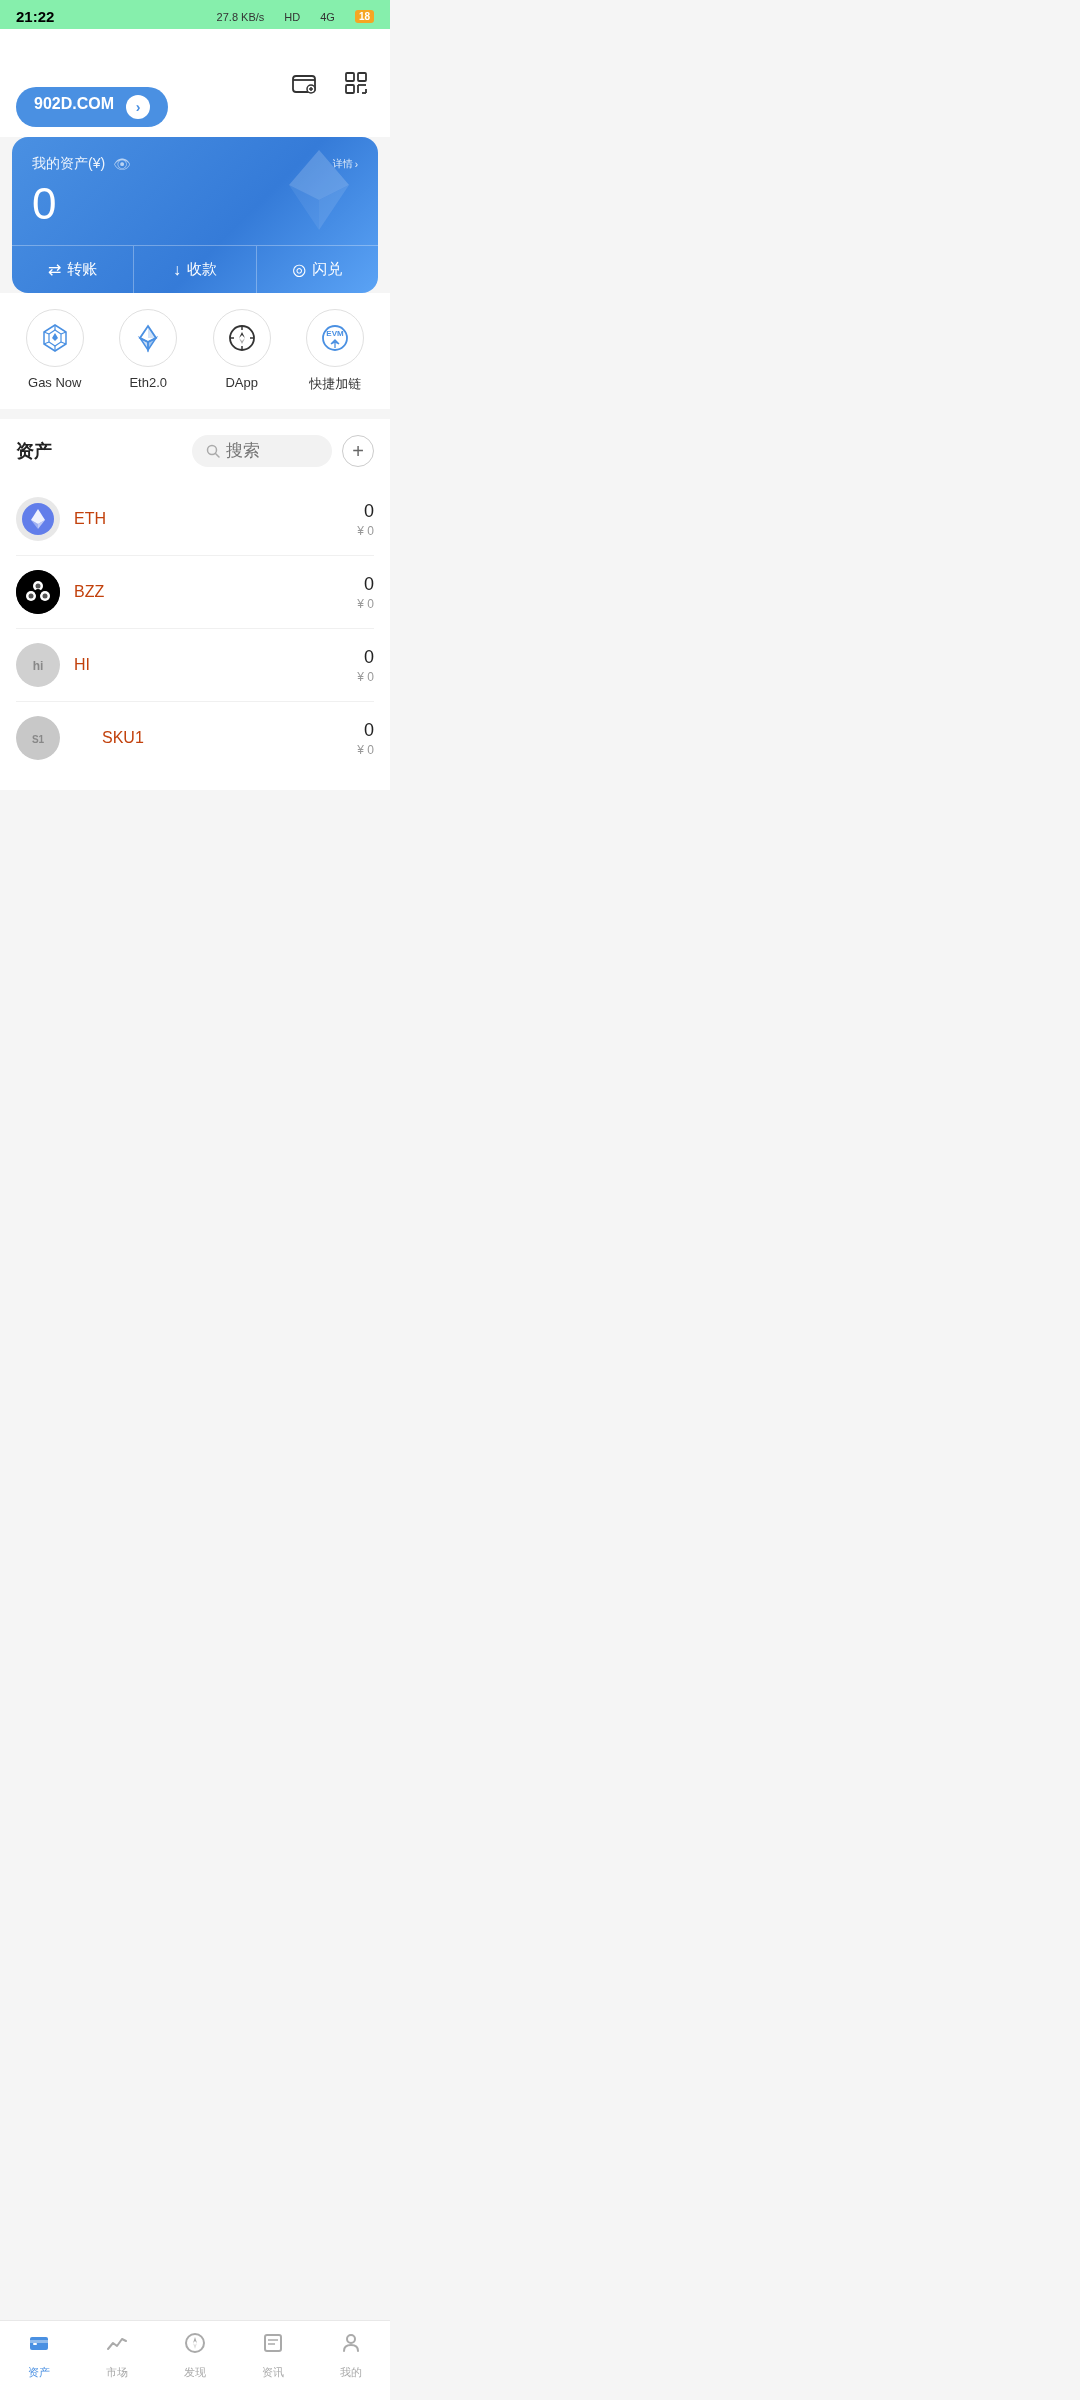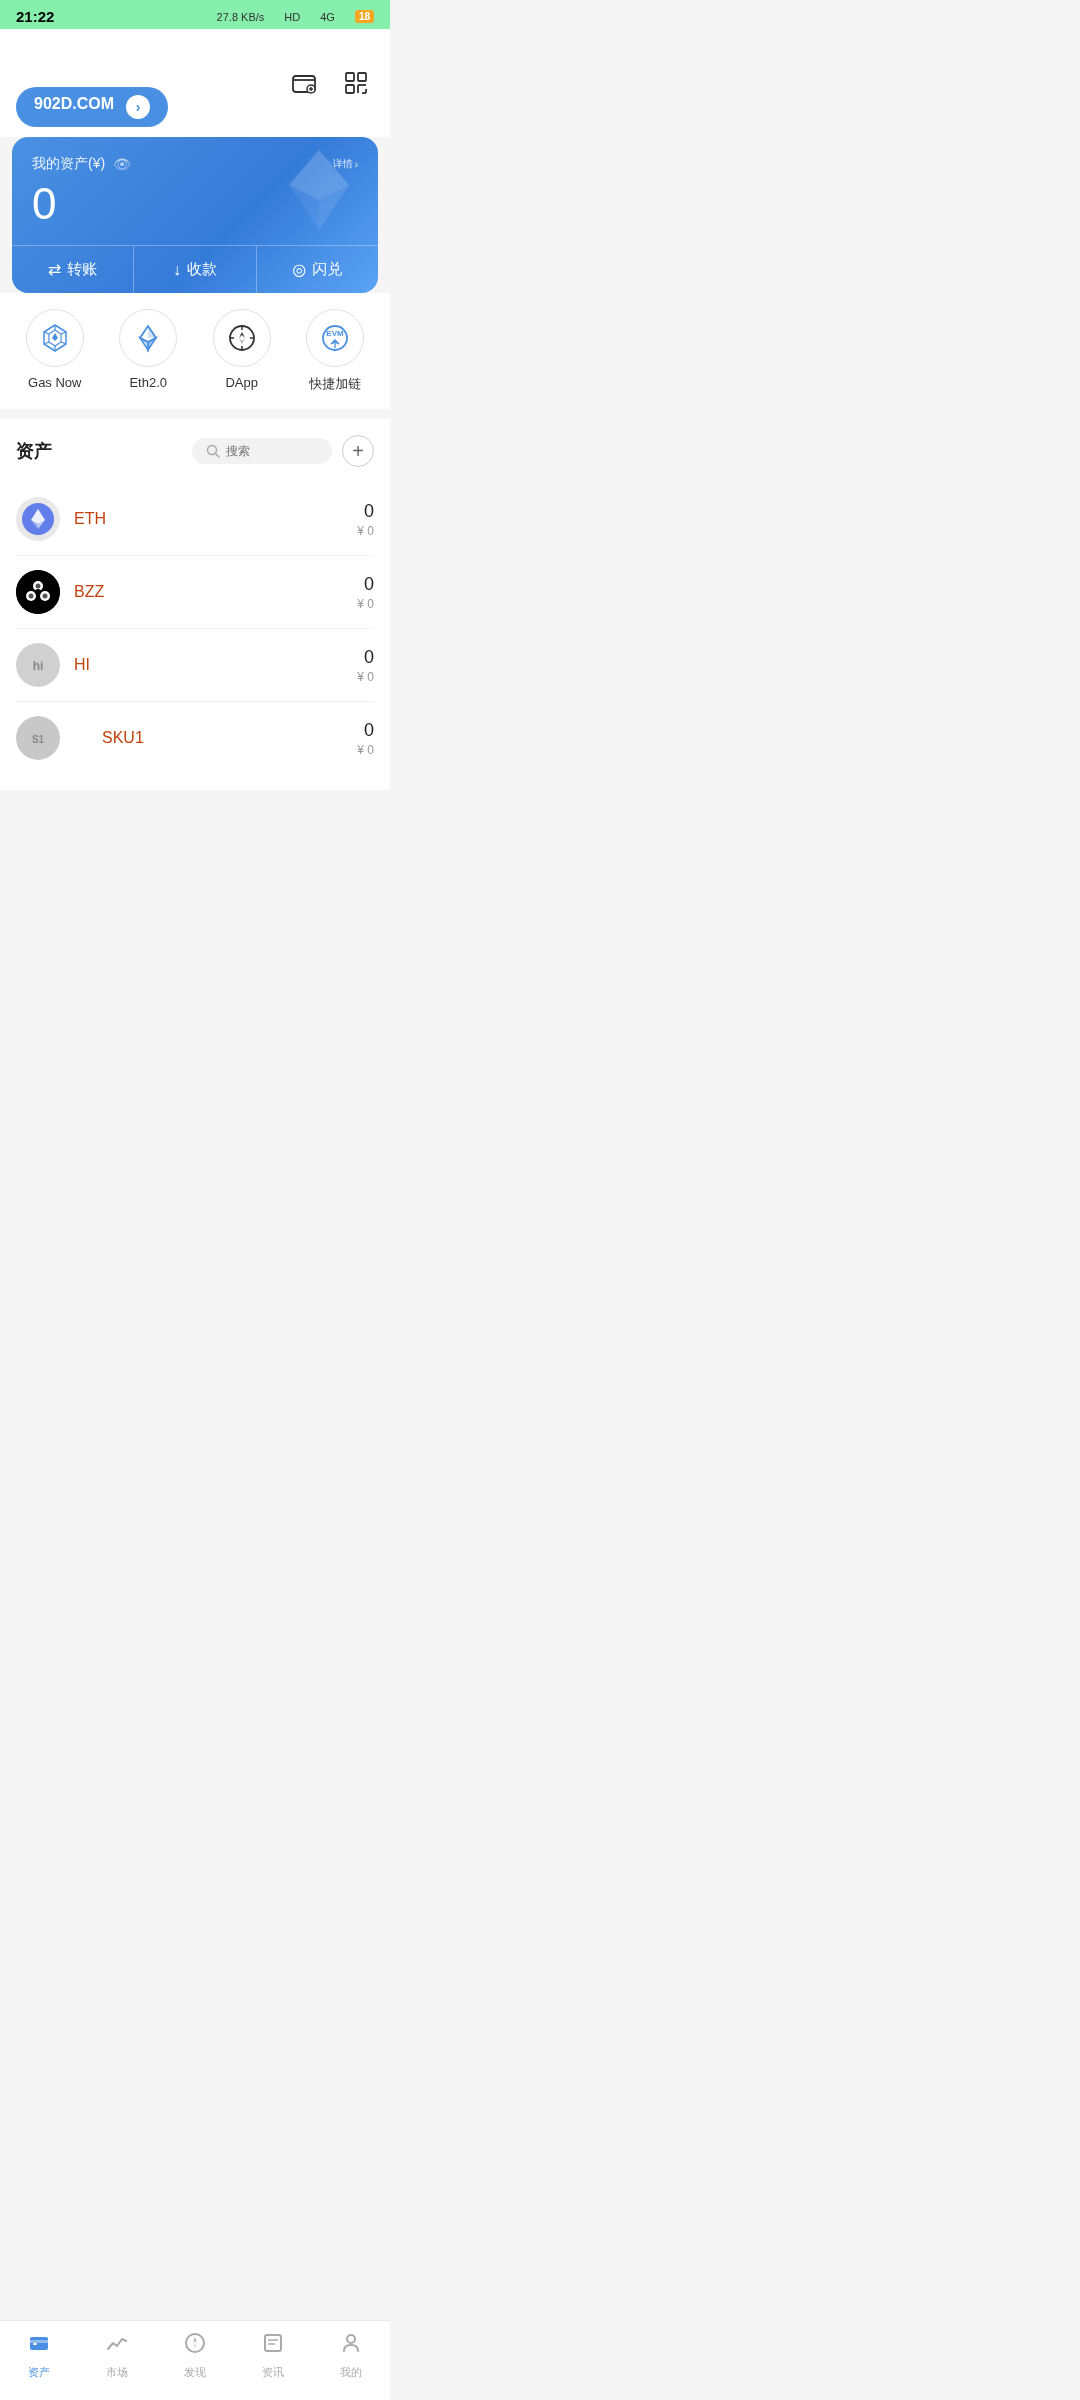--- a/index.html
+++ b/index.html
@@ -201,21 +201,21 @@
       align-items: center;
       background: #f2f2f2;
       border-radius: 20px;
       padding: 6px 14px;
       gap: 6px;
       width: 140px;
     }
     .search-bar input {
       border: none;
       background: transparent;
-      font-size: 12px;
+      font-size: 17px;
       color: #999;
       outline: none;
       width: 80px;
     }
     .add-btn {
       width: 32px;
       height: 32px;
       border-radius: 50%;
       border: 1.5px solid #ccc;
       display: flex;

